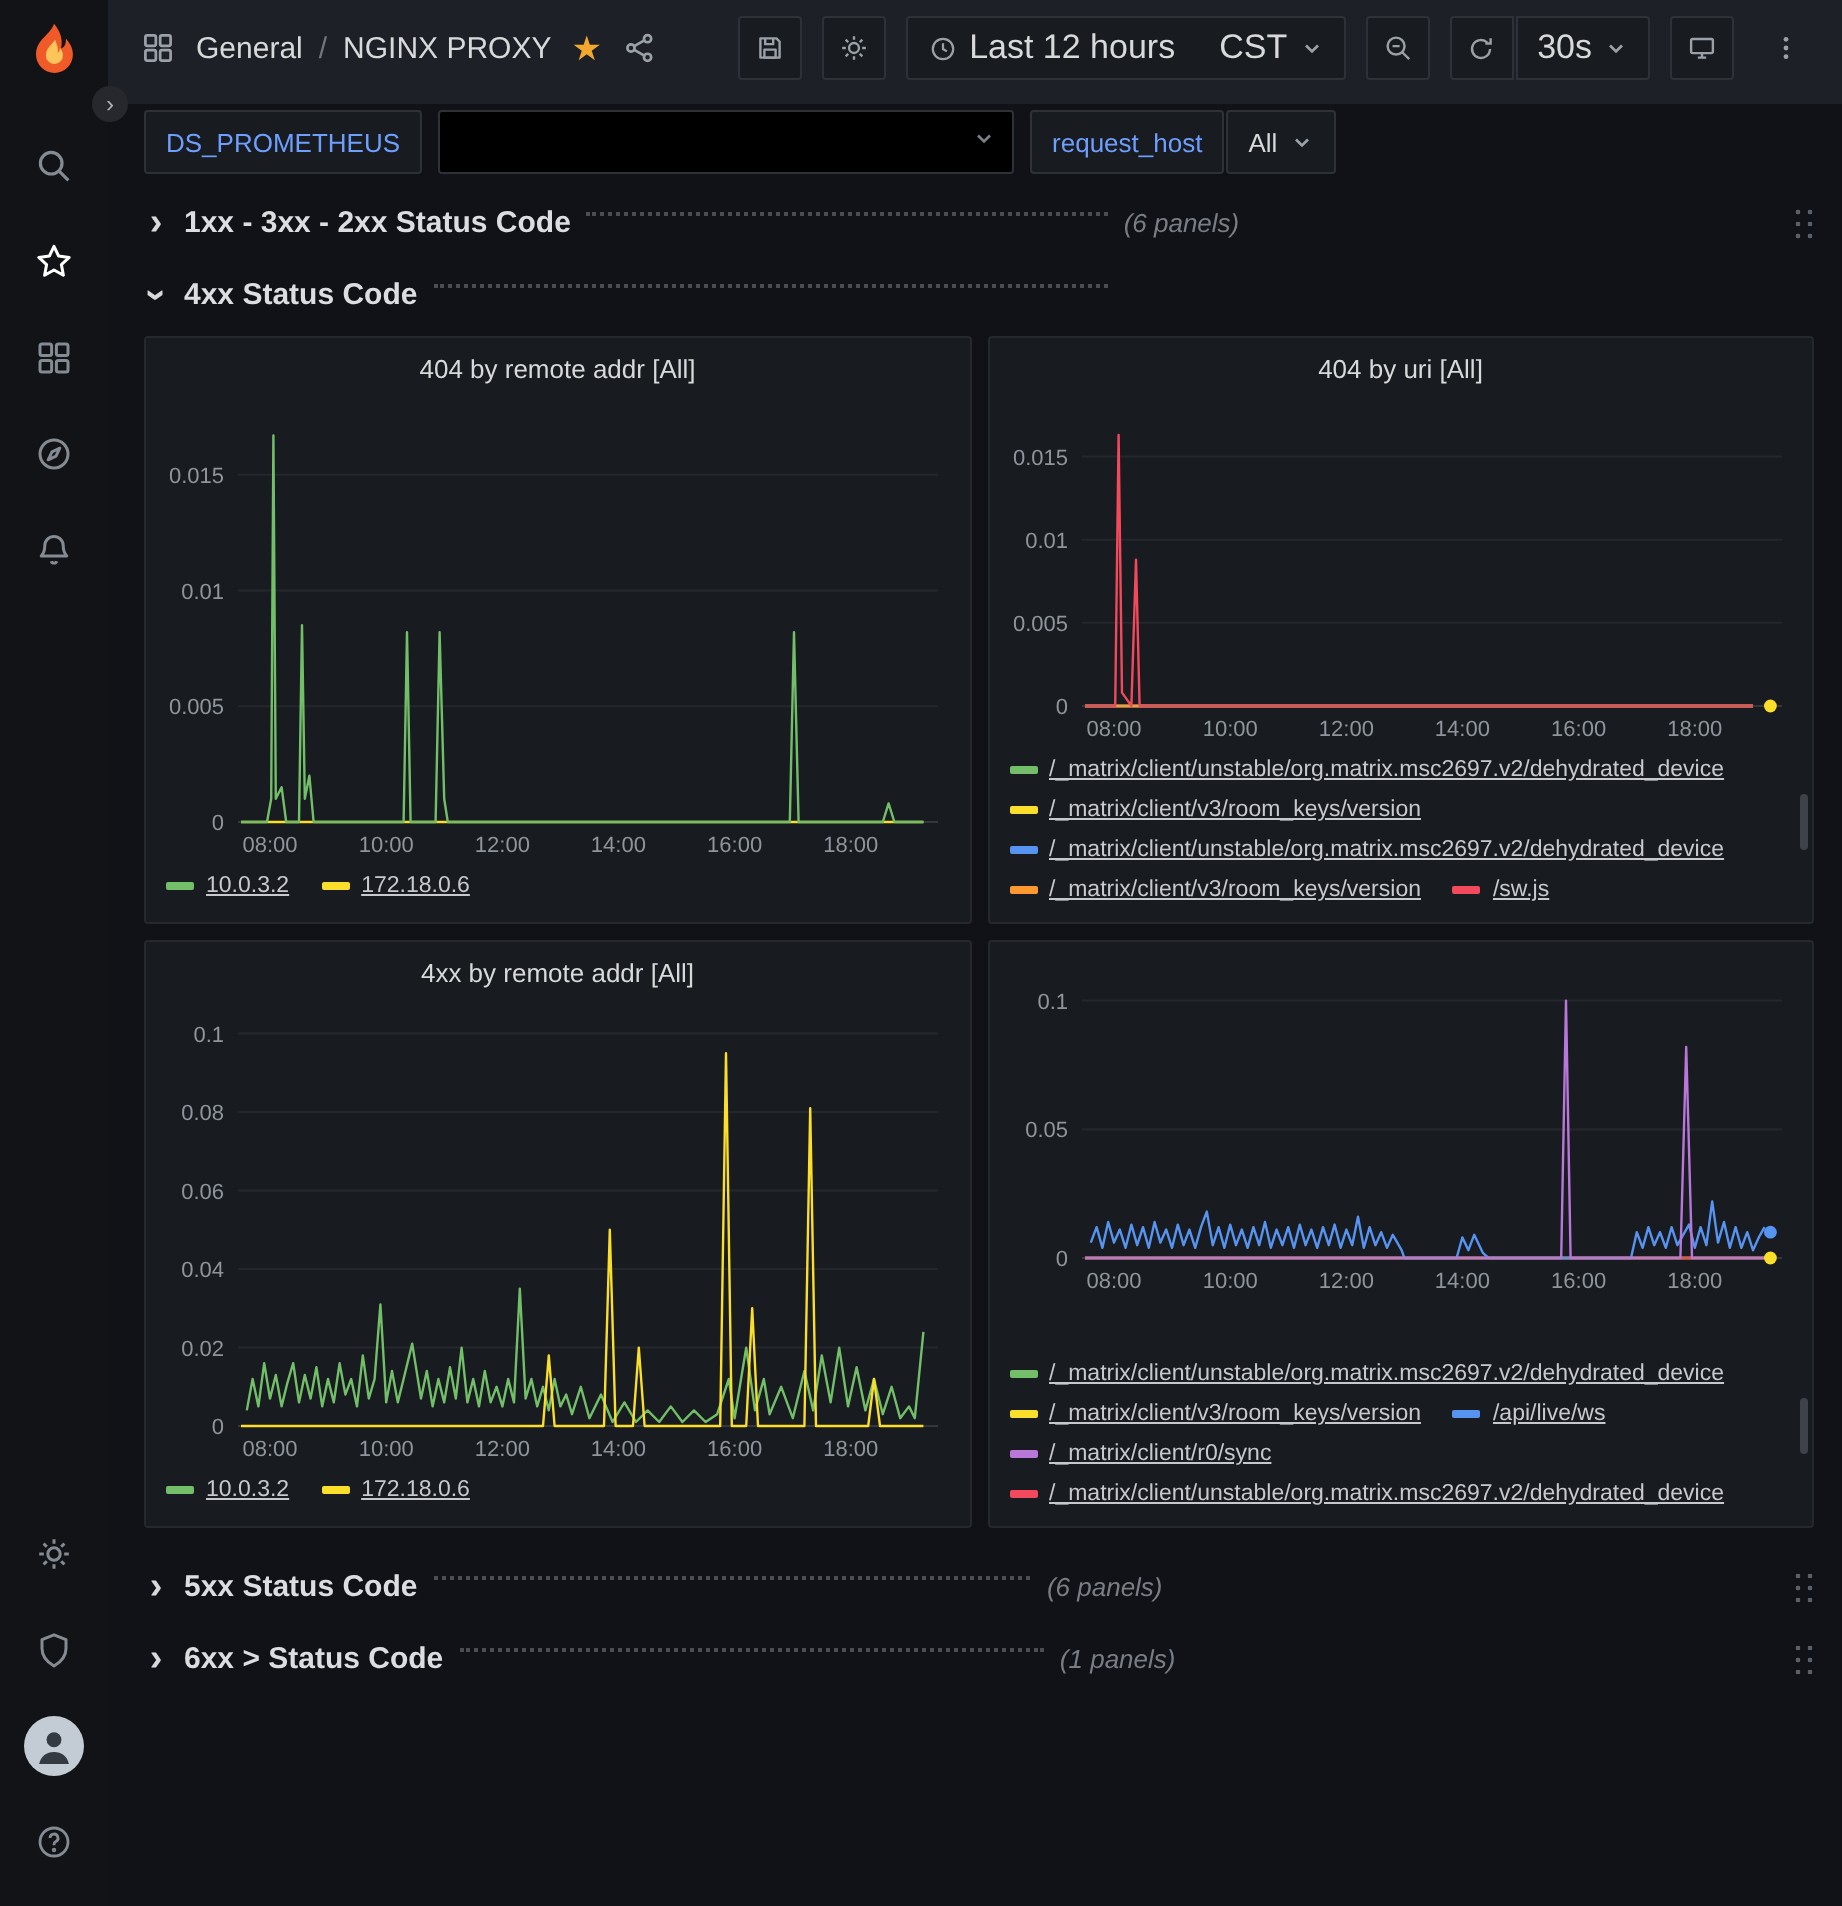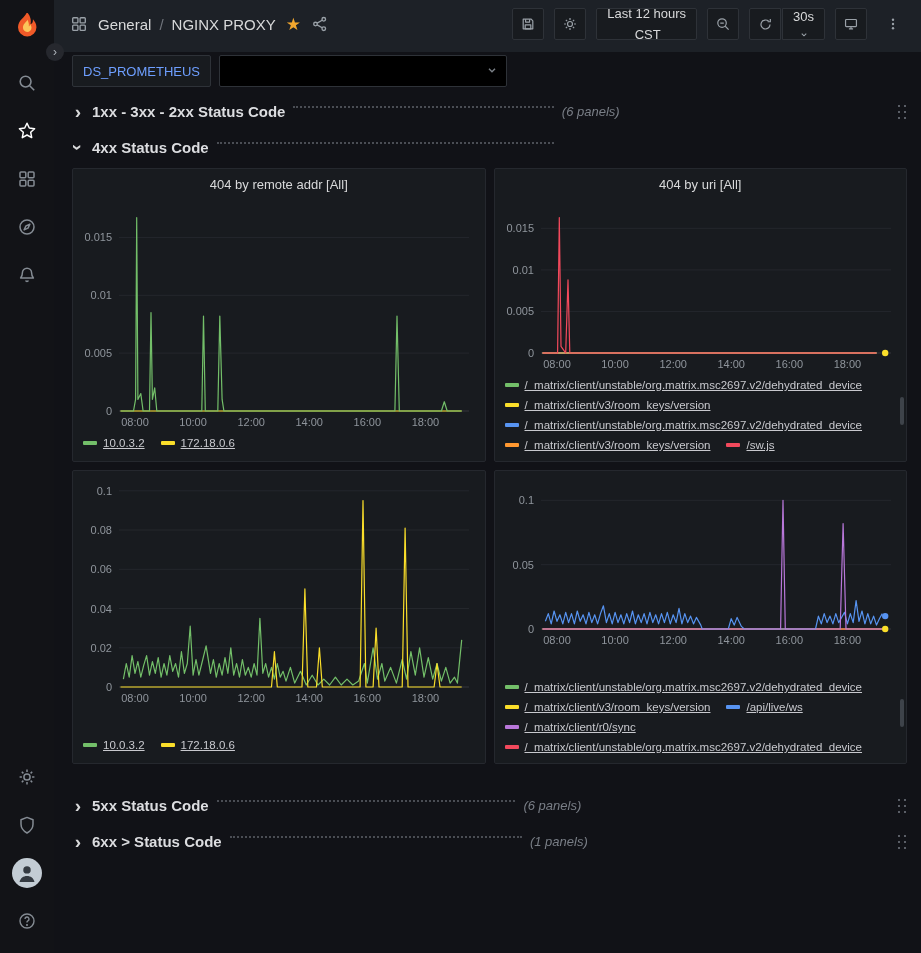--- a/index.html
+++ b/index.html
@@ -27,23 +27,23 @@
     padding:0 12px 4px 16px; flex-shrink:0; }
   .nav-left { display:flex; align-items:center; gap:10px; min-width:0; }
   .breadcrumb { display:flex; align-items:center; gap:8px; font-size:15px; white-space:nowrap; }
   .breadcrumb a { color:#d8d9da; text-decoration:none; cursor:pointer; }
   .breadcrumb .sep { color:#71767d; }
   .fav-star { color:#f2a72e; font-size:17px; cursor:pointer; line-height:1; }
   .nav-icon { color:#9aa1a8; display:flex; align-items:center; cursor:pointer; }
   .nav-actions { margin-left:auto; display:flex; align-items:center; gap:10px; }
   .icon-btn, .btn { height:32px; min-width:32px; display:flex; align-items:center; justify-content:center;
     gap:6px; background:#181b1f; border:1px solid #2e3238; border-radius:2px; color:#9aa1a8;
-    cursor:pointer; font-size:13px; padding:0 6px;flex-direction:column; }
+    cursor:pointer; font-size:17px; padding:0 6px; }
   .btn { color:#d8d9da; padding:0 10px; white-space:nowrap; }
-  .btn .tz { margin-left:2px; }
+  .btn .tz { margin-left:16px; }
   .icon-btn.borderless { border:none; background:none; }
   .split { display:flex; gap:1px;align-items:center; }
   .split .icon-btn { border-radius:2px 0 0 2px; }
   .split .btn { border-radius:0 2px 2px 0; }
 
   
   .submenu { height:38px; display:flex; align-items:center; gap:8px; padding:0 12px 0 18px;
     background:#111217; flex-shrink:0; }
   .chip { height:32px; display:flex; align-items:center; background:#181b1f;
     border:1px solid #2e3238; border-radius:2px; padding:0 10px; font-size:13px; cursor:pointer; }
@@ -61,21 +61,21 @@
   .chev.open { transform:rotate(90deg); }
   .row-title { font-size:15px; font-weight:700; color:#dcdde0; white-space:nowrap; }
   .leader { flex:1 1 0; border-bottom:2px dotted #4a4d54; transform:translateY(-4px); }
   .row-count { font-size:13px; font-style:italic; color:#797e86; white-space:nowrap; }
   .spacer { flex:1 1 0; }
   .drag { width:11px; height:17px; flex-shrink:0;
     background-image:radial-gradient(#5a5e66 1.1px, transparent 1.3px);
     background-size:6px 6px; background-position:0 0; cursor:grab; }
 
   .panel-grid { display:grid; grid-template-columns:1fr 1fr; gap:8px; grid-auto-rows:294px;
-    margin:4px 0 26px; }
+    margin:4px 0 14px; }
   .panel { background:#181b1f; border:1px solid #25282e; border-radius:2px; display:flex;
     flex-direction:column; overflow:hidden; }
   .panel-title { text-align:center; font-size:13px; font-weight:500; color:#d8d9da;
     padding:8px 4px 3px; cursor:pointer; flex-shrink:0; }
   .chart { flex:1; min-height:0; }
   .chart svg { display:block; }
   svg text { font-family:inherit; }
   .legend { display:flex; flex-wrap:wrap; column-gap:16px; row-gap:0; align-content:flex-start;
     padding:2px 10px 8px; font-size:11.5px; color:#c8c9ce; overflow:hidden; position:relative;
     flex-shrink:0; }
@@ -248,20 +248,31 @@
       </div>
     </header>
 
     <div class="submenu">
       <span class="chip blue">DS_PROMETHEUS</span>
       <span class="var-select">
         <span class="caret">
           <svg viewBox="0 0 14 14" width="12" height="12" fill="none" stroke="#7b8087" stroke-width="1.6">
               <path d="M3.5 5.5 7 9l3.5-3.5"></path>
             </svg>
+        </span>
+      </span>
+      <span class="chip-group">
+        <span class="chip blue">request_host</span>
+        <span class="chip">
+          <span>All</span>
+          <span class="caret">
+            <svg viewBox="0 0 14 14" width="12" height="12" fill="none" stroke="#9aa1a8" stroke-width="1.6">
+                <path d="M3.5 5.5 7 9l3.5-3.5"></path>
+              </svg>
+          </span>
         </span>
       </span>
     </div>
 
     <div class="dash">
 
       <div class="row-head">
         <span class="chev">›</span>
         <span class="row-title">1xx - 3xx - 2xx Status Code</span>
         <span class="leader"></span>
@@ -355,20 +366,21 @@
                 <i class="swatch" style="background: rgb(255, 152, 48);"></i>
                 <span>/_matrix/client/v3/room_keys/version</span>
               </span>
               <span class="legend-item">
                 <i class="swatch" style="background: rgb(242, 73, 92);"></i>
                 <span>/sw.js</span>
               </span>
             </div>
         </section>
         <section class="panel">
+          <header class="panel-title">4xx by remote addr [All]</header>
           <div class="chart">
               <svg width="412" height="236">
                 <line x1="46" x2="396" y1="216.0" y2="216.0" stroke="rgba(204,204,220,0.16)"></line>
                 <text x="39" y="220" fill="#8f959c" font-size="11" text-anchor="end">0</text>
                 <line x1="46" x2="396" y1="176.8" y2="176.8" stroke="rgba(204,204,220,0.07)"></line>
                 <text x="39" y="180.8" fill="#8f959c" font-size="11" text-anchor="end">0.02</text>
                 <line x1="46" x2="396" y1="137.5" y2="137.5" stroke="rgba(204,204,220,0.07)"></line>
                 <text x="39" y="141.5" fill="#8f959c" font-size="11" text-anchor="end">0.04</text>
                 <line x1="46" x2="396" y1="98.3" y2="98.3" stroke="rgba(204,204,220,0.07)"></line>
                 <text x="39" y="102.3" fill="#8f959c" font-size="11" text-anchor="end">0.06</text>

